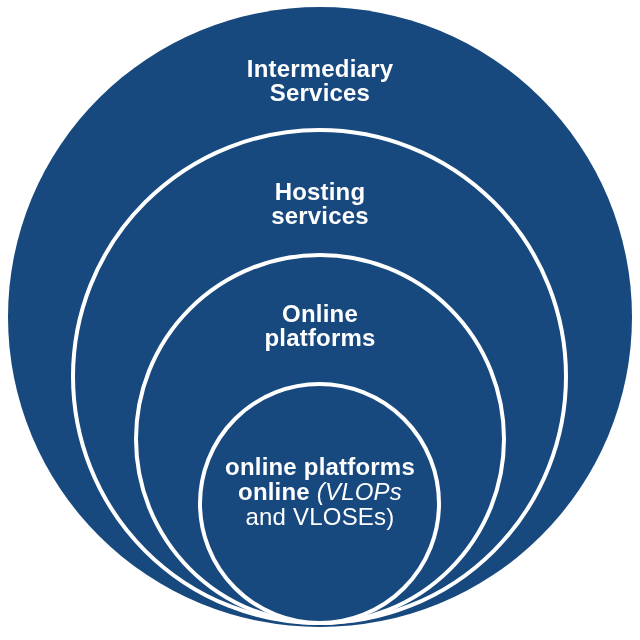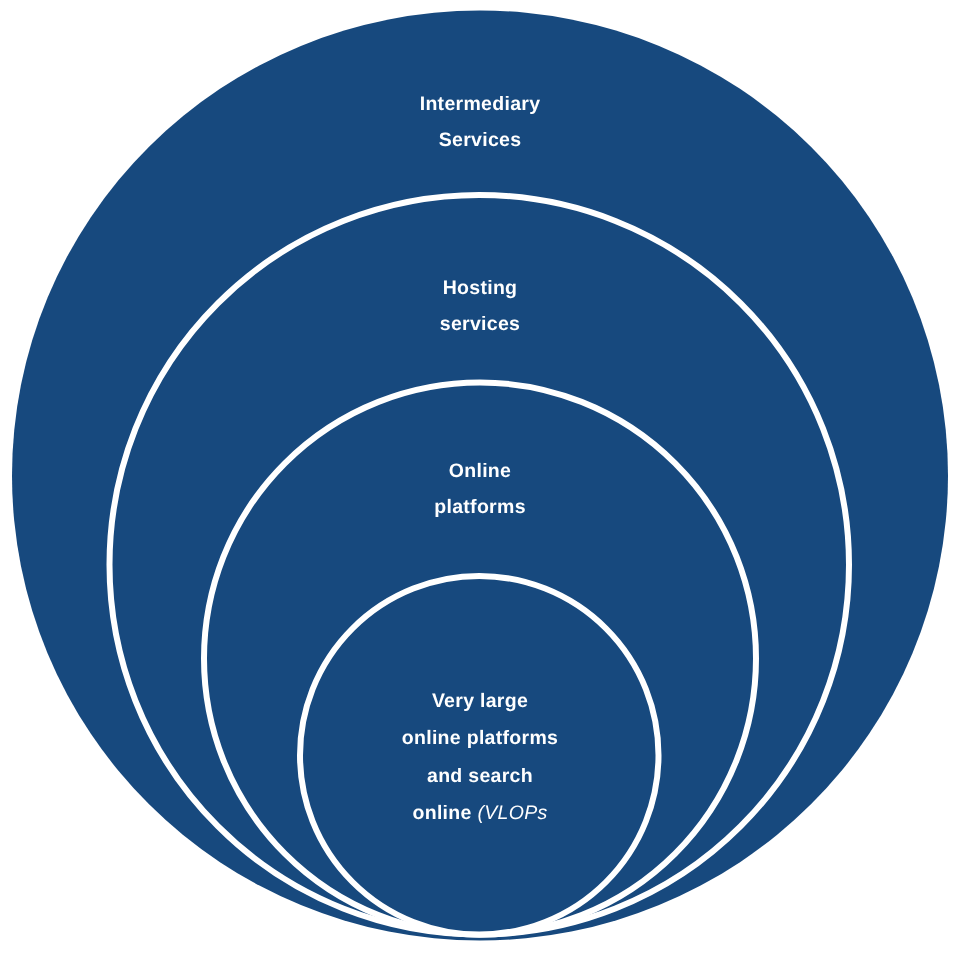--- a/index.html
+++ b/index.html
@@ -47,21 +47,21 @@
     width: 243px;
     height: 243px;
     border: 4px solid var(--outline, #ffffff);
   }
   .label {
     position: absolute;
     left: 0;
     right: 0;
     text-align: center;
     color: var(--text_color, #ffffff);
-    font-size: 13px;
+    font-size: 24px;
     font-weight: bold;
     line-height: 24px;
     white-space: pre-line;
     letter-spacing: 0.2px;
   }
   .l1 { top: 57px; }
   .l2 { top: 180px; }
   .l3 { top: 302px; }
   .l4 { top: 454px; line-height: 25px; white-space: normal; }
   .l4 .vl { display: block; }
@@ -82,19 +82,18 @@
   <div class="label l1">Intermediary
 Services</div>
 
   <div class="label l3">Online
 platforms</div>
 
   <div class="label l2">Hosting
 services</div>
 
   <div class="label l4">
-    <span class="vl"><span class="b">Very large</span></span>
     <span class="vl"><span class="b">online platforms</span></span>
-    <span class="vl"><span class="b">and search</span></span>
     <span class="vl"><span class="b">online </span><span class="i">(VLOPs</span></span>
+    <span class="vl"><span class="r">and VLOSEs)</span></span>
   </div>
 
 </div>
 
 </body></html>

